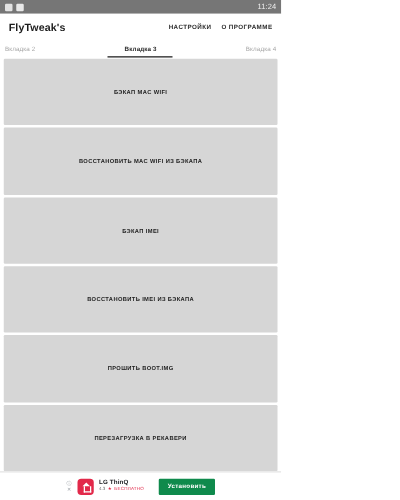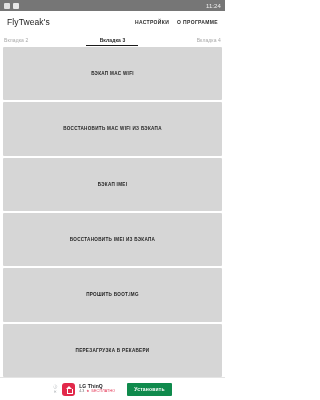--- a/index.html
+++ b/index.html
@@ -43,21 +43,21 @@
   
   .appbar {
     height:22px;
     background:#ffffff;
     display:flex; align-items:center;
     padding:0 7px;
     flex:0 0 auto;
   }
   .app-title {
     font-size:8.5px;
-    font-weight:normal;
+    font-weight:bold;
     color:#1b1b1b;
     letter-spacing:0.1px;
   }
   .ab-spacer { flex:1 1 auto; }
   .ab-actions { display:flex; align-items:center; gap:8px; }
   .ab-action {
     font-size:5px;
     font-weight:bold;
     color:#2b2b2b;
     letter-spacing:0.35px;

